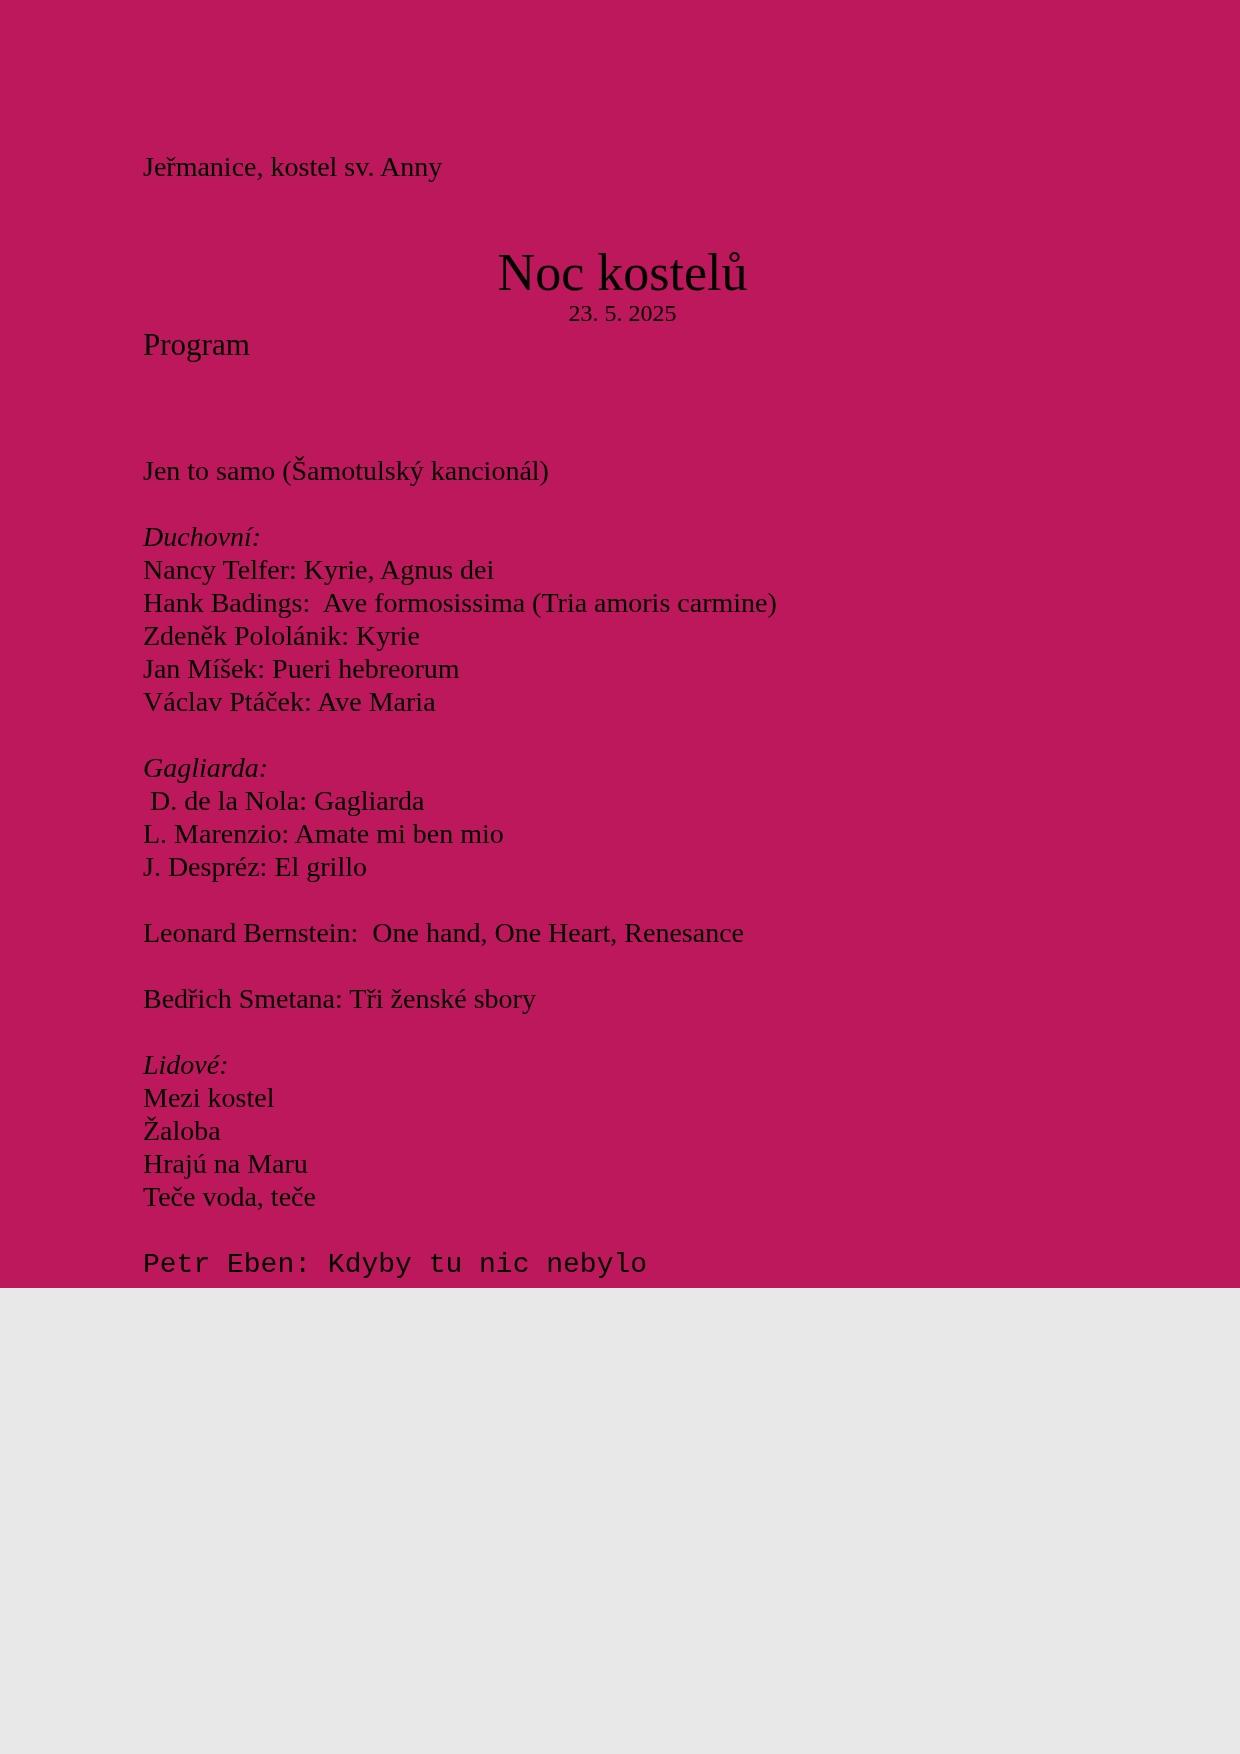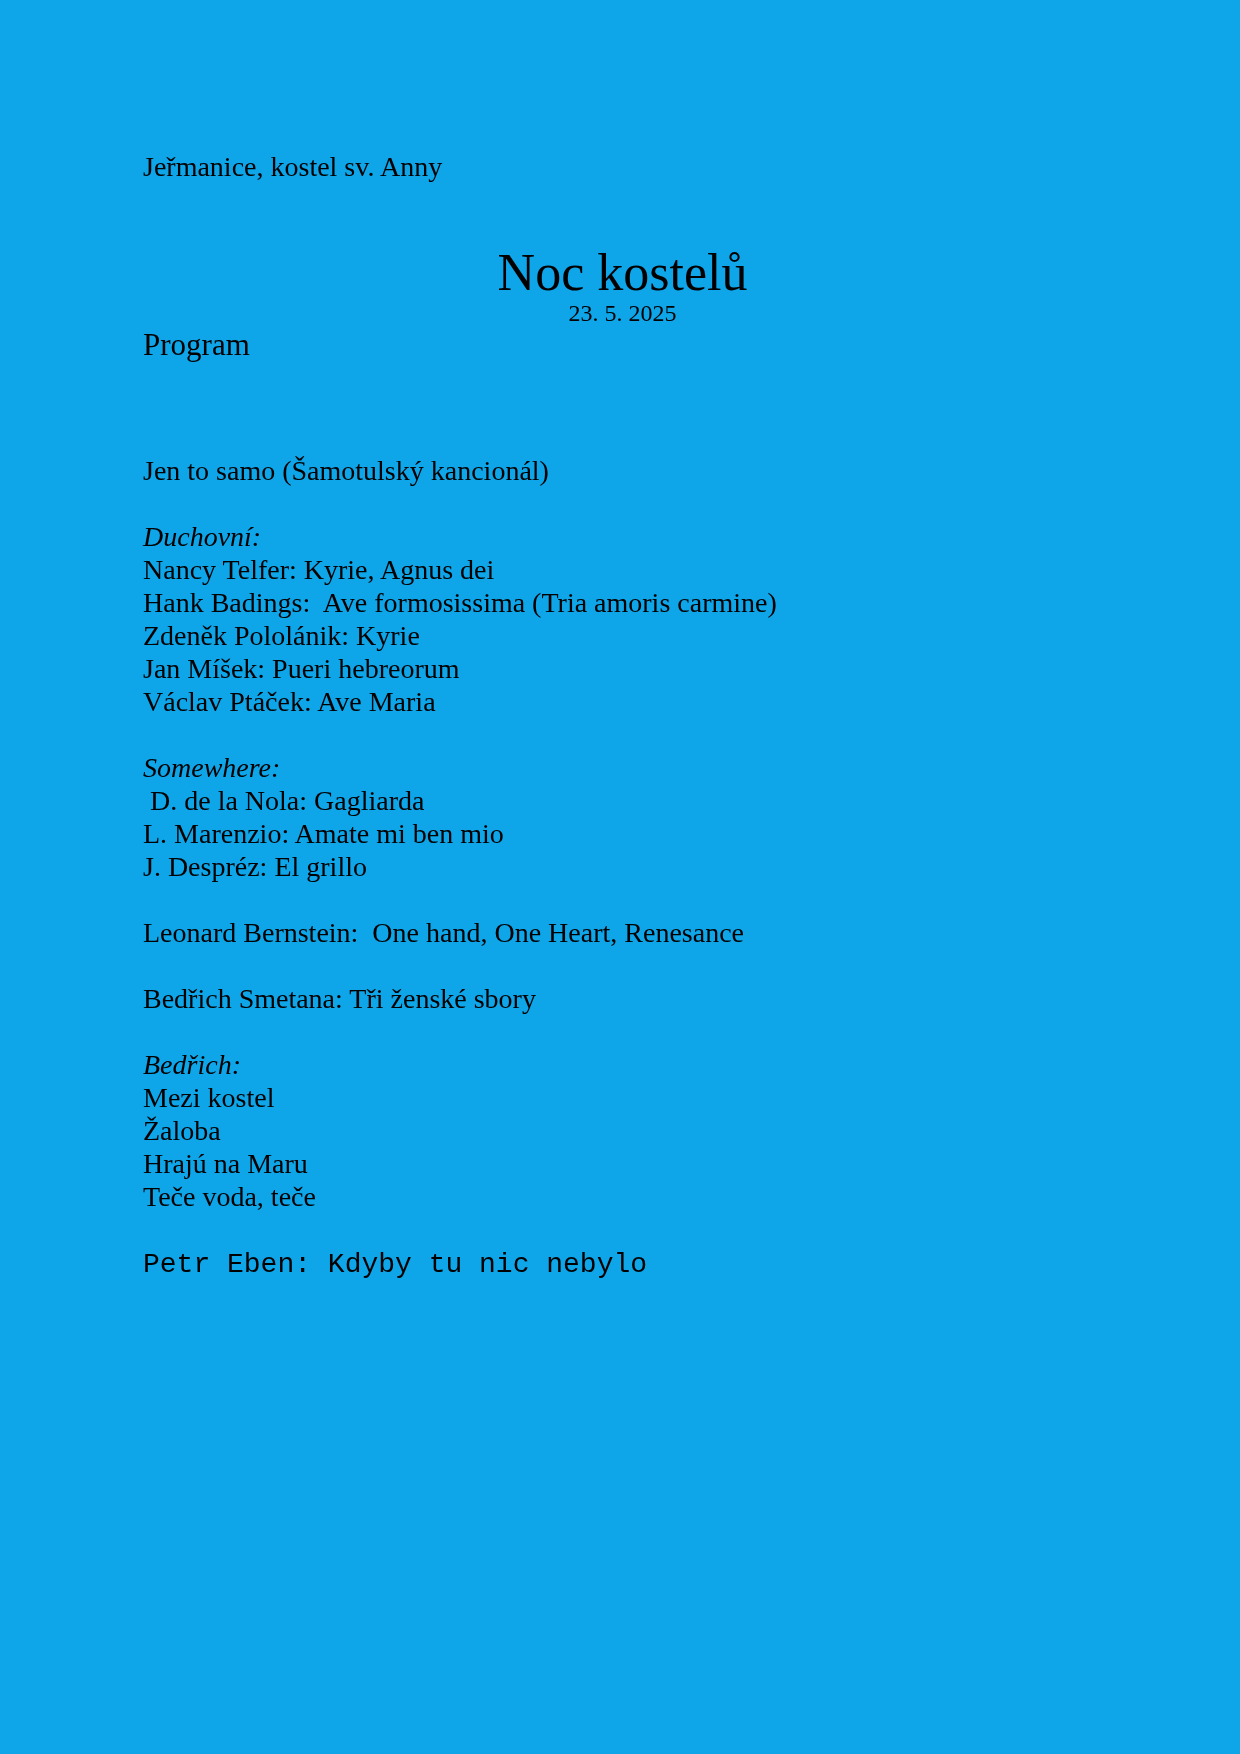--- a/index.html
+++ b/index.html
@@ -3,23 +3,23 @@
 <meta charset="utf-8">
 <style>
   html, body {
     margin: 0;
     padding: 0;
     background: #e8e8e8;
   }
   .page {
     position: relative;
     width: 1240px;
-    height: 1754px;
+    height: 1288px;
     margin: 0 auto;
-    background: #0ea5e9;
+    background: #be185d;
     box-sizing: border-box;
     padding: 150px 138px 0 143px;
     font-family: "Liberation Serif", "DejaVu Serif", serif;
     color: #000000;
     overflow: hidden;
   }
   .page p {
     margin: 0;
     font-size: 28px;
     line-height: 33px;
@@ -91,32 +91,32 @@
   <div class="program-section">
     <p class="section-heading">Duchovní:</p>
     <p>Nancy Telfer: Kyrie, Agnus dei</p>
     <p>Hank Badings:  Ave formosissima (Tria amoris carmine)</p>
     <p>Zdeněk Pololánik: Kyrie</p>
     <p>Jan Míšek: Pueri hebreorum</p>
     <p>Václav Ptáček: Ave Maria</p>
   </div>
 
   <div class="program-section">
-    <p class="section-heading">Somewhere:</p>
+    <p class="section-heading">Gagliarda:</p>
     <p> D. de la Nola: Gagliarda</p>
     <p>L. Marenzio: Amate mi ben mio</p>
     <p>J. Despréz: El grillo</p>
   </div>
 
   <p class="standalone-line">Leonard Bernstein:  One hand, One Heart, Renesance</p>
 
   <p class="standalone-line">Bedřich Smetana: Tři ženské sbory</p>
 
   <div class="program-section">
-    <p class="section-heading">Bedřich:</p>
+    <p class="section-heading">Lidové:</p>
     <p>Mezi kostel</p>
     <p>Žaloba</p>
     <p>Hrajú na Maru</p>
     <p>Teče voda, teče</p>
   </div>
 
   <p class="standalone-line closing-line">Petr Eben: Kdyby tu nic nebylo</p>
 
 </div>
 

